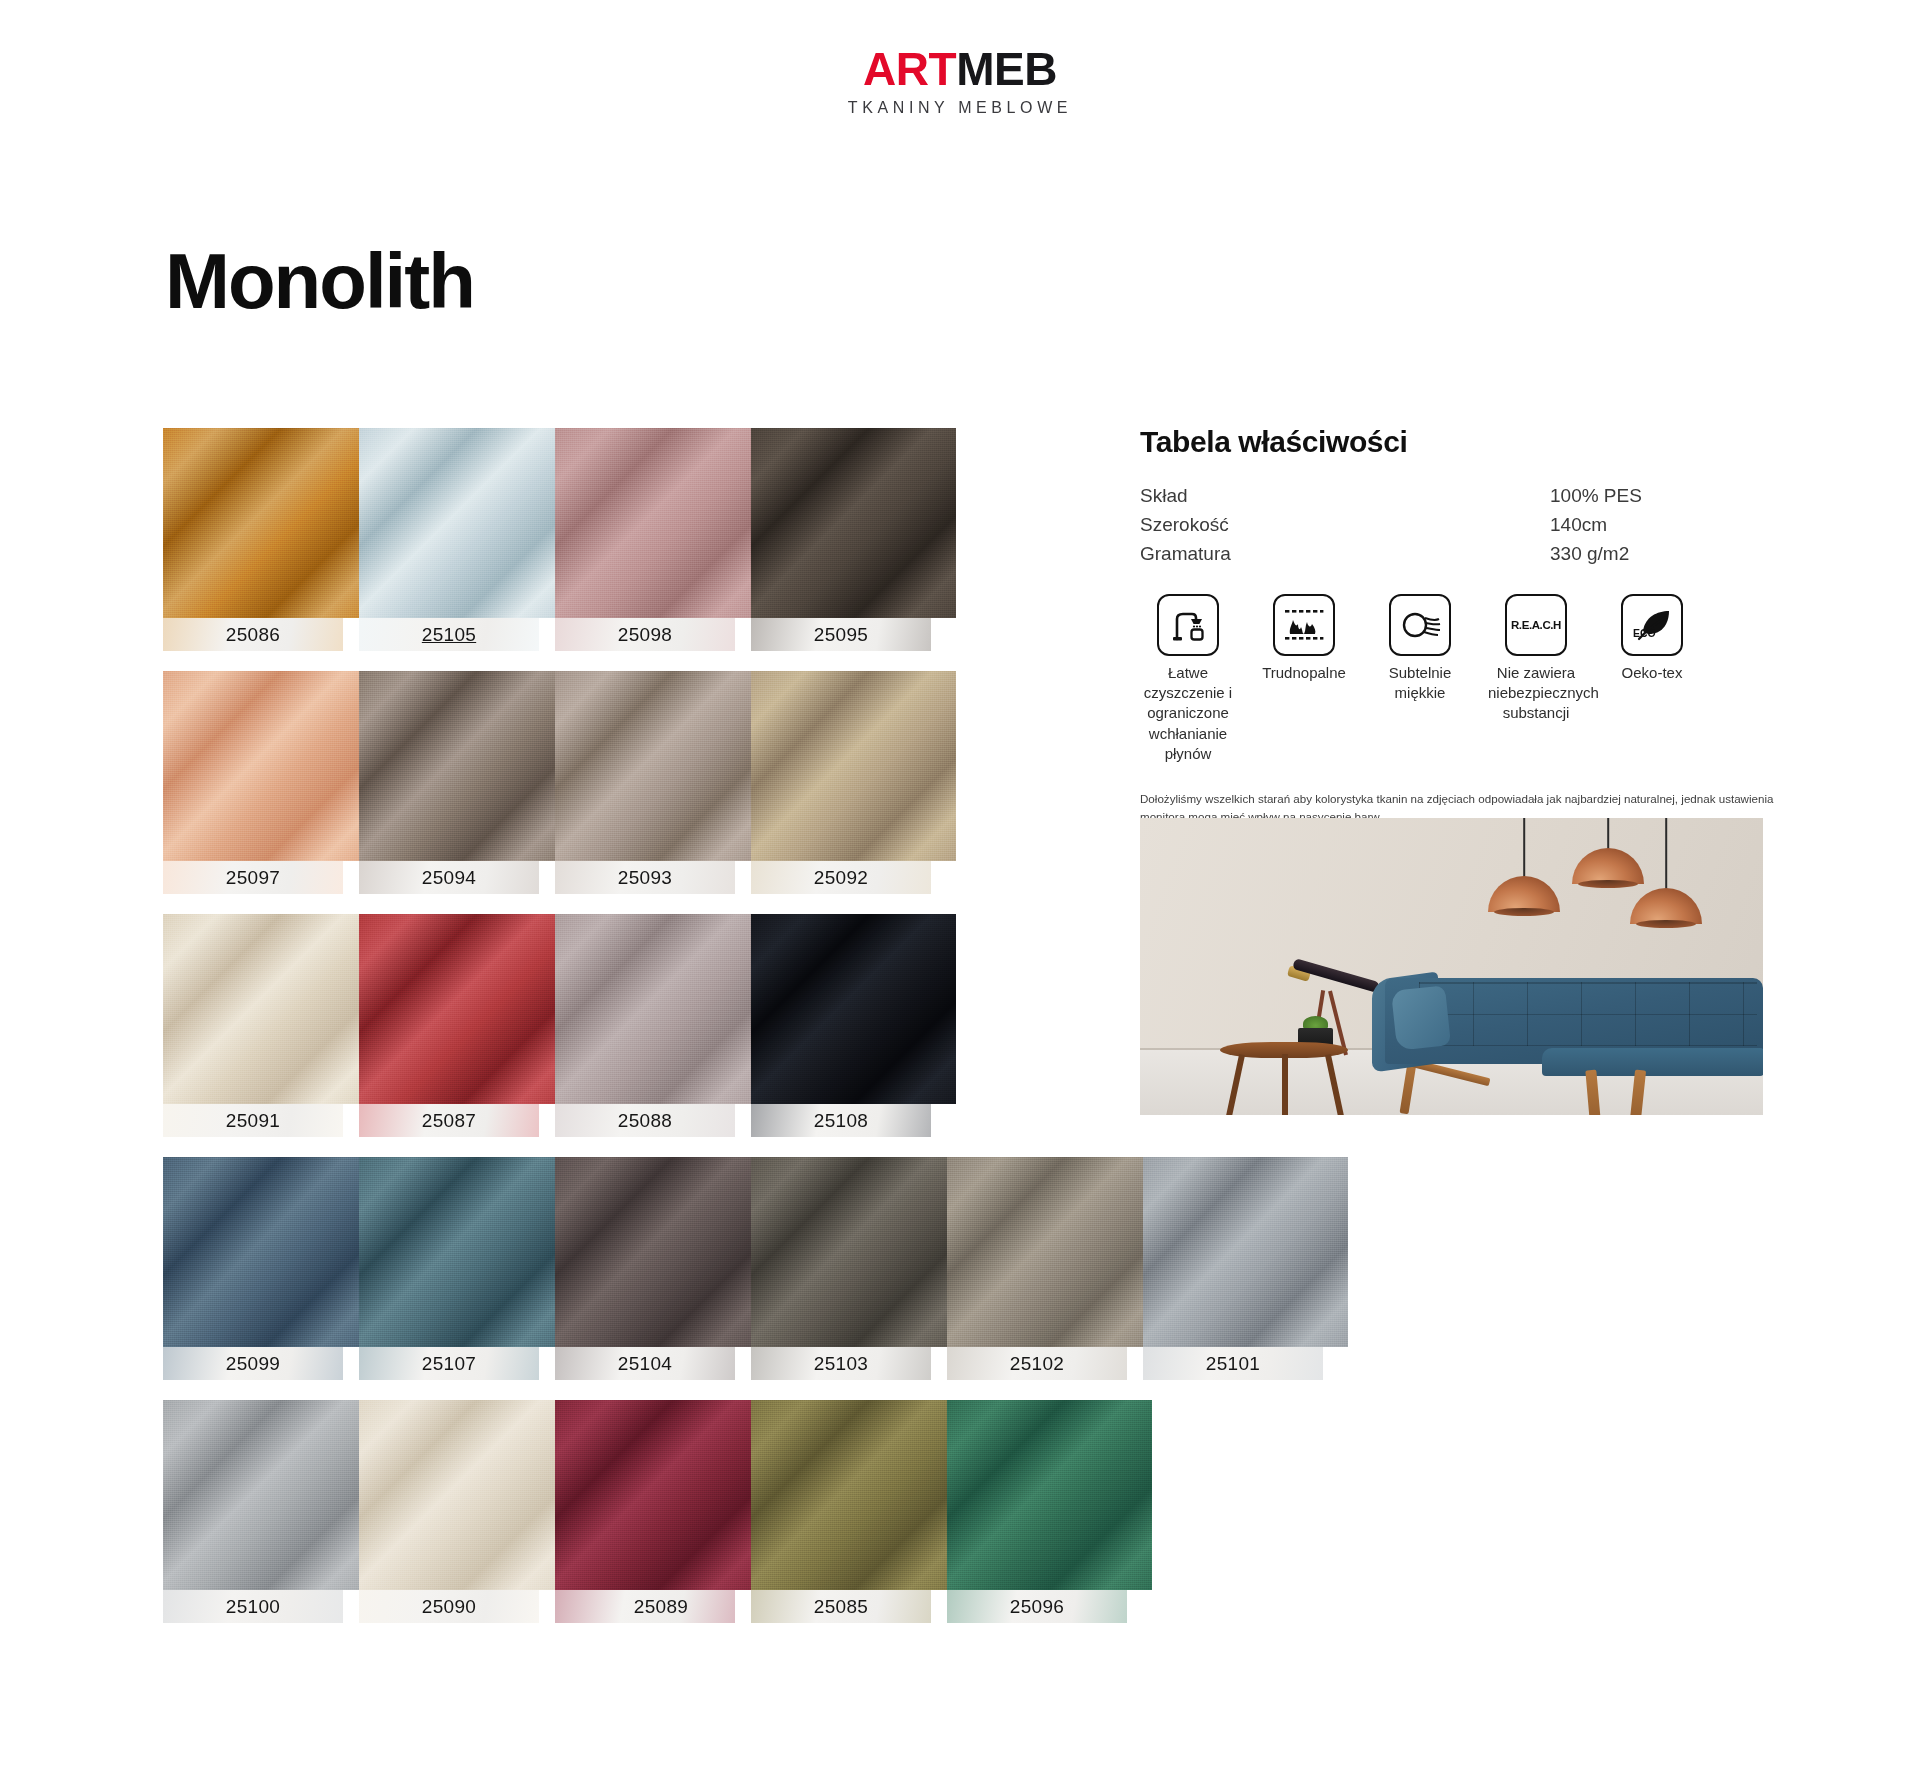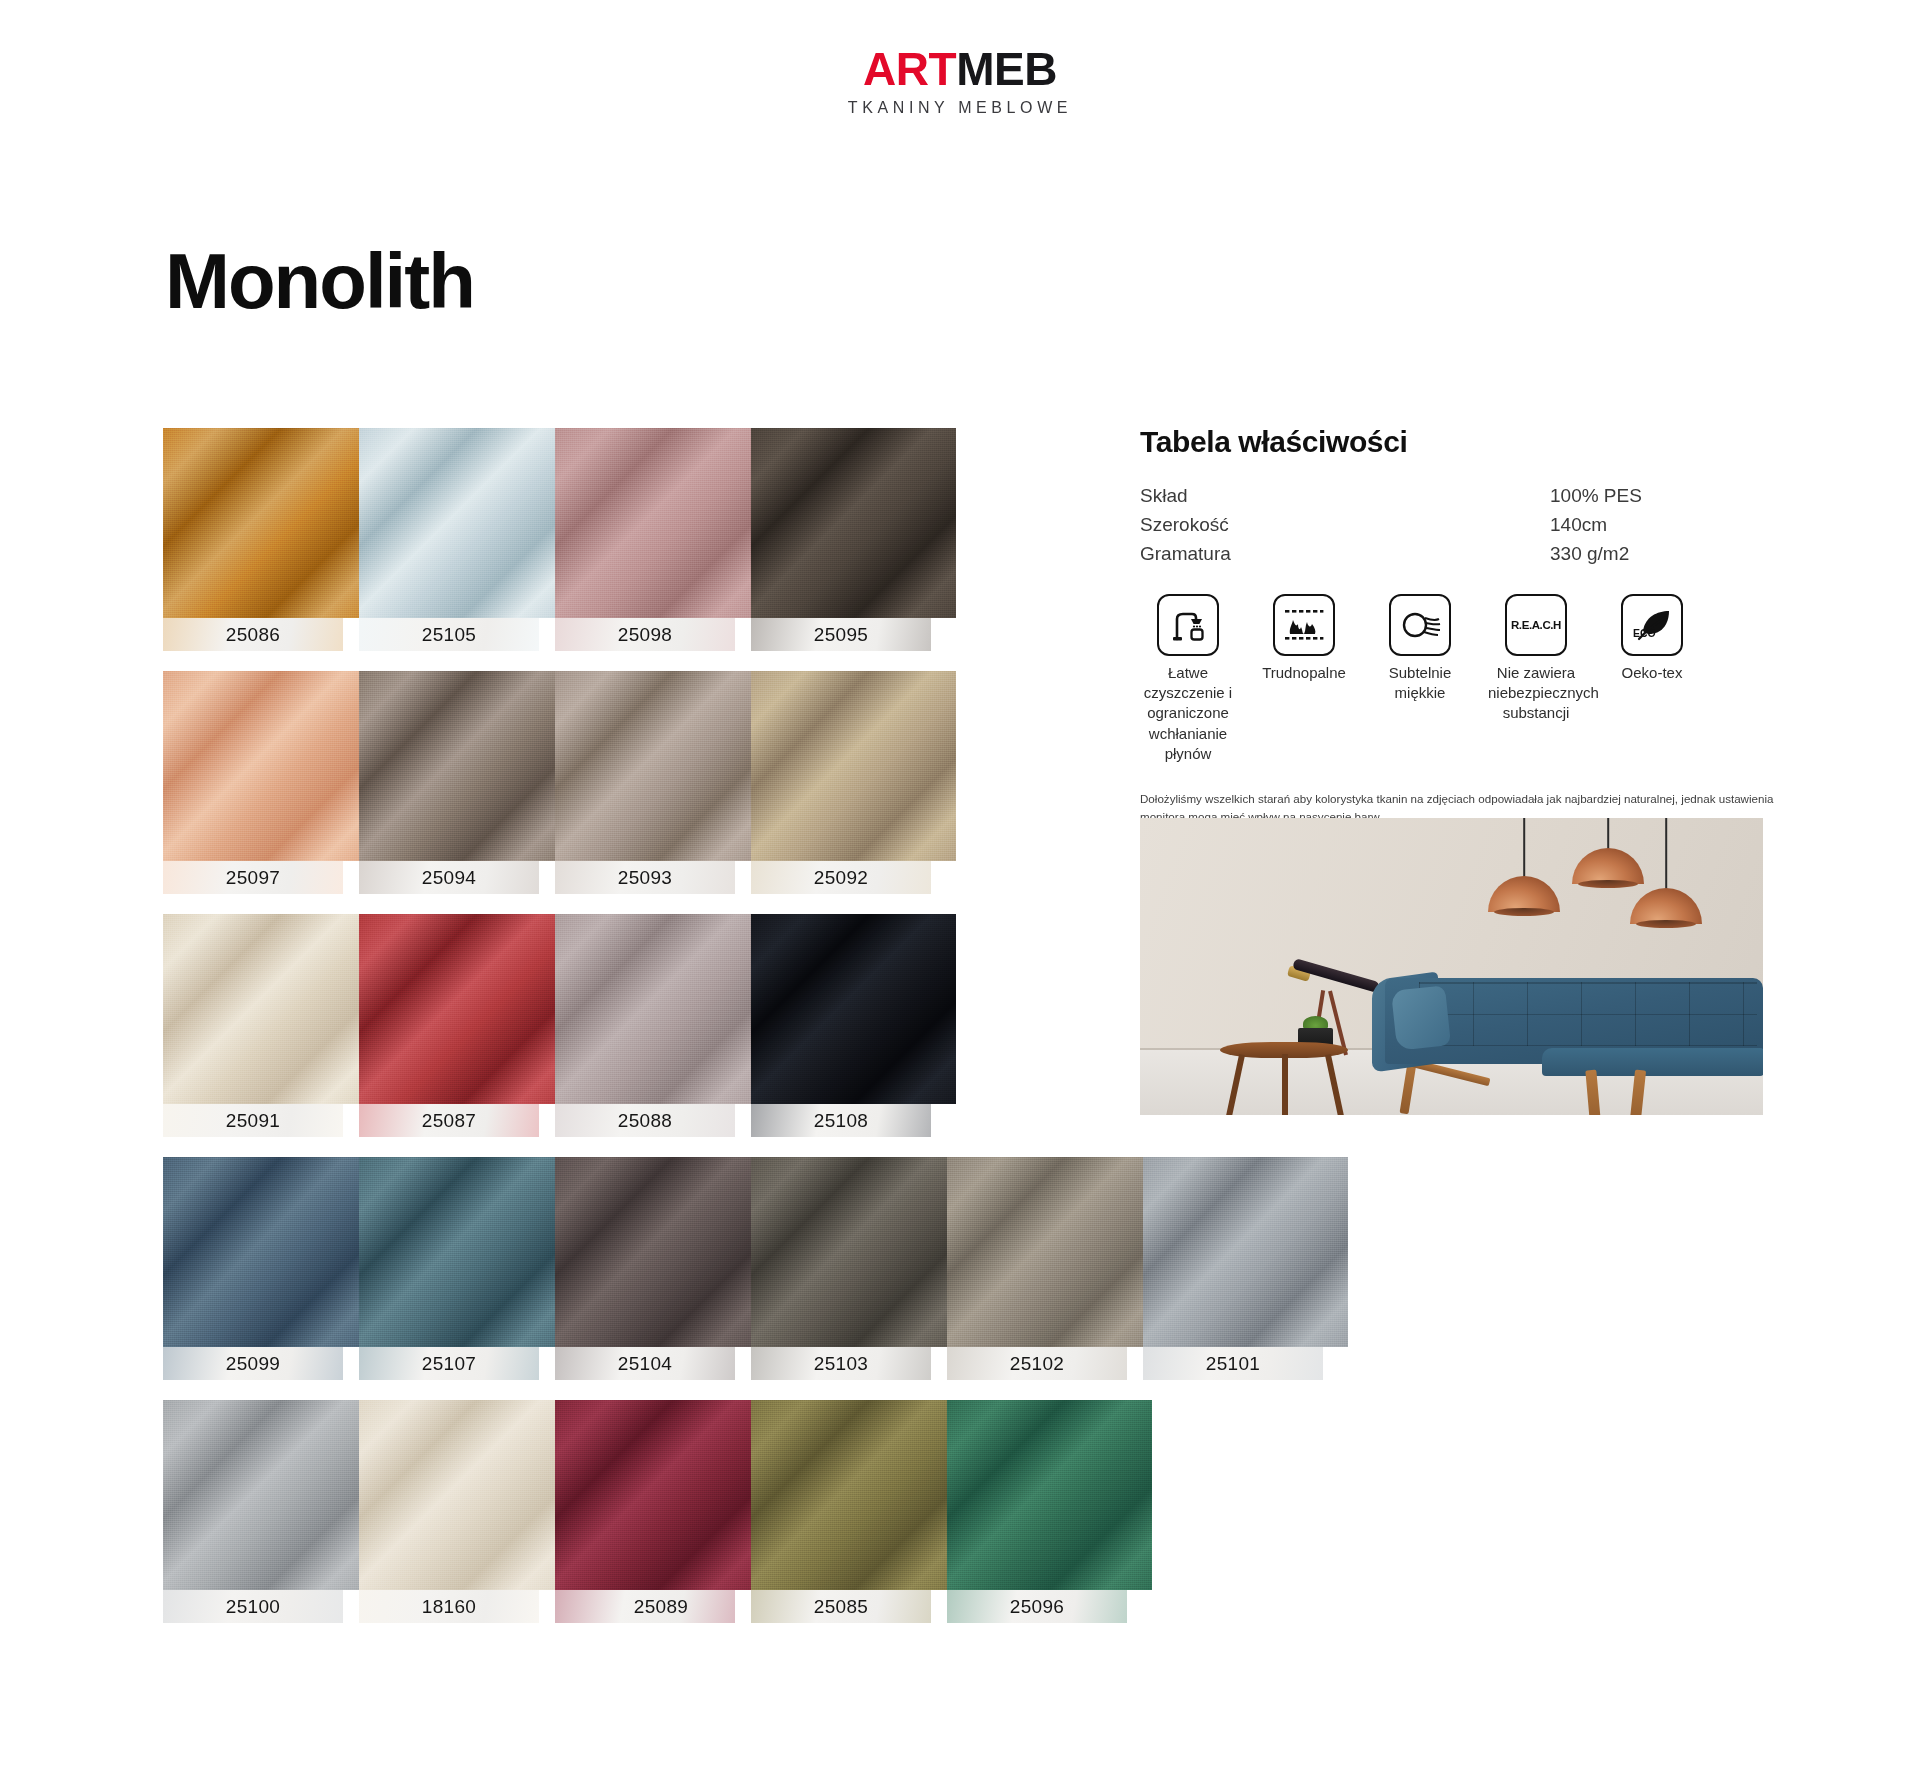--- a/index.html
+++ b/index.html
@@ -268,21 +268,21 @@
       <div class="swatch">
         <div class="swatch-img" style="background: linear-gradient(135deg, rgb(200, 131, 44) 0%, rgb(210, 160, 89) 14%, rgb(154, 93, 16) 30%, rgb(210, 160, 89) 46%, rgb(200, 131, 44) 58%, rgb(154, 93, 16) 74%, rgb(210, 160, 89) 88%, rgb(200, 131, 44) 100%);">
           <div class="weave"></div>
         </div>
         <div class="swatch-label" style="background: linear-gradient(100deg, rgba(210, 160, 89, 0.4) 0%, rgb(244, 243, 241) 38%, rgb(239, 238, 236) 70%, rgba(210, 160, 89, 0.333) 100%);">25086</div>
       </div>
       <div class="swatch">
         <div class="swatch-img" style="background: linear-gradient(135deg, rgb(195, 211, 218) 0%, rgb(223, 233, 236) 14%, rgb(159, 182, 191) 30%, rgb(223, 233, 236) 46%, rgb(195, 211, 218) 58%, rgb(159, 182, 191) 74%, rgb(223, 233, 236) 88%, rgb(195, 211, 218) 100%);">
           <div class="weave"></div>
         </div>
-        <div class="swatch-label" style="background: linear-gradient(100deg, rgba(223, 233, 236, 0.4) 0%, rgb(244, 243, 241) 38%, rgb(239, 238, 236) 70%, rgba(223, 233, 236, 0.333) 100%);">25105</div>
+        <div class="swatch-label" style="background: linear-gradient(100deg, rgba(223, 233, 236, 0.4) 0%, rgb(244, 243, 241) 38%, rgb(239, 238, 236) 70%, rgba(223, 233, 236, 0.333) 100%); text-decoration: underline;">25105</div>
       </div>
       <div class="swatch">
         <div class="swatch-img" style="background: linear-gradient(135deg, rgb(187, 144, 144) 0%, rgb(200, 160, 160) 14%, rgb(157, 114, 114) 30%, rgb(200, 160, 160) 46%, rgb(187, 144, 144) 58%, rgb(157, 114, 114) 74%, rgb(200, 160, 160) 88%, rgb(187, 144, 144) 100%);">
           <div class="weave"></div>
         </div>
         <div class="swatch-label" style="background: linear-gradient(100deg, rgba(200, 160, 160, 0.4) 0%, rgb(244, 243, 241) 38%, rgb(239, 238, 236) 70%, rgba(200, 160, 160, 0.333) 100%);">25098</div>
       </div>
       <div class="swatch">
         <div class="swatch-img" style="background: linear-gradient(135deg, rgb(75, 66, 58) 0%, rgb(90, 80, 71) 14%, rgb(43, 37, 32) 30%, rgb(90, 80, 71) 46%, rgb(75, 66, 58) 58%, rgb(43, 37, 32) 74%, rgb(90, 80, 71) 88%, rgb(75, 66, 58) 100%);">
           <div class="weave"></div>
@@ -384,21 +384,21 @@
       <div class="swatch">
         <div class="swatch-img" style="background: linear-gradient(135deg, rgb(165, 169, 172) 0%, rgb(185, 188, 191) 14%, rgb(133, 137, 141) 30%, rgb(185, 188, 191) 46%, rgb(165, 169, 172) 58%, rgb(133, 137, 141) 74%, rgb(185, 188, 191) 88%, rgb(165, 169, 172) 100%);">
           <div class="weave"></div>
         </div>
         <div class="swatch-label" style="background: linear-gradient(100deg, rgba(185, 188, 191, 0.4) 0%, rgb(244, 243, 241) 38%, rgb(239, 238, 236) 70%, rgba(185, 188, 191, 0.333) 100%);">25100</div>
       </div>
       <div class="swatch">
         <div class="swatch-img" style="background: linear-gradient(135deg, rgb(224, 215, 198) 0%, rgb(236, 229, 216) 14%, rgb(205, 194, 173) 30%, rgb(236, 229, 216) 46%, rgb(224, 215, 198) 58%, rgb(205, 194, 173) 74%, rgb(236, 229, 216) 88%, rgb(224, 215, 198) 100%);">
           <div class="weave"></div>
         </div>
-        <div class="swatch-label" style="background: linear-gradient(100deg, rgba(236, 229, 216, 0.4) 0%, rgb(244, 243, 241) 38%, rgb(239, 238, 236) 70%, rgba(236, 229, 216, 0.333) 100%);">18160</div>
+        <div class="swatch-label" style="background: linear-gradient(100deg, rgba(236, 229, 216, 0.4) 0%, rgb(244, 243, 241) 38%, rgb(239, 238, 236) 70%, rgba(236, 229, 216, 0.333) 100%);">25090</div>
       </div>
       <div class="swatch">
         <div class="swatch-img" style="background: linear-gradient(135deg, rgb(127, 38, 56) 0%, rgb(150, 52, 73) 14%, rgb(94, 23, 38) 30%, rgb(150, 52, 73) 46%, rgb(127, 38, 56) 58%, rgb(94, 23, 38) 74%, rgb(150, 52, 73) 88%, rgb(127, 38, 56) 100%);">
           <div class="weave"></div>
         </div>
         <div class="swatch-label" style="background: linear-gradient(100deg, rgba(150, 52, 73, 0.4) 0%, rgb(244, 243, 241) 38%, rgb(239, 238, 236) 70%, rgba(150, 52, 73, 0.333) 100%); padding-left: 32px;">25089</div>
       </div>
       <div class="swatch">
         <div class="swatch-img" style="background: linear-gradient(135deg, rgb(123, 115, 66) 0%, rgb(141, 132, 80) 14%, rgb(92, 86, 48) 30%, rgb(141, 132, 80) 46%, rgb(123, 115, 66) 58%, rgb(92, 86, 48) 74%, rgb(141, 132, 80) 88%, rgb(123, 115, 66) 100%);">
           <div class="weave"></div>

